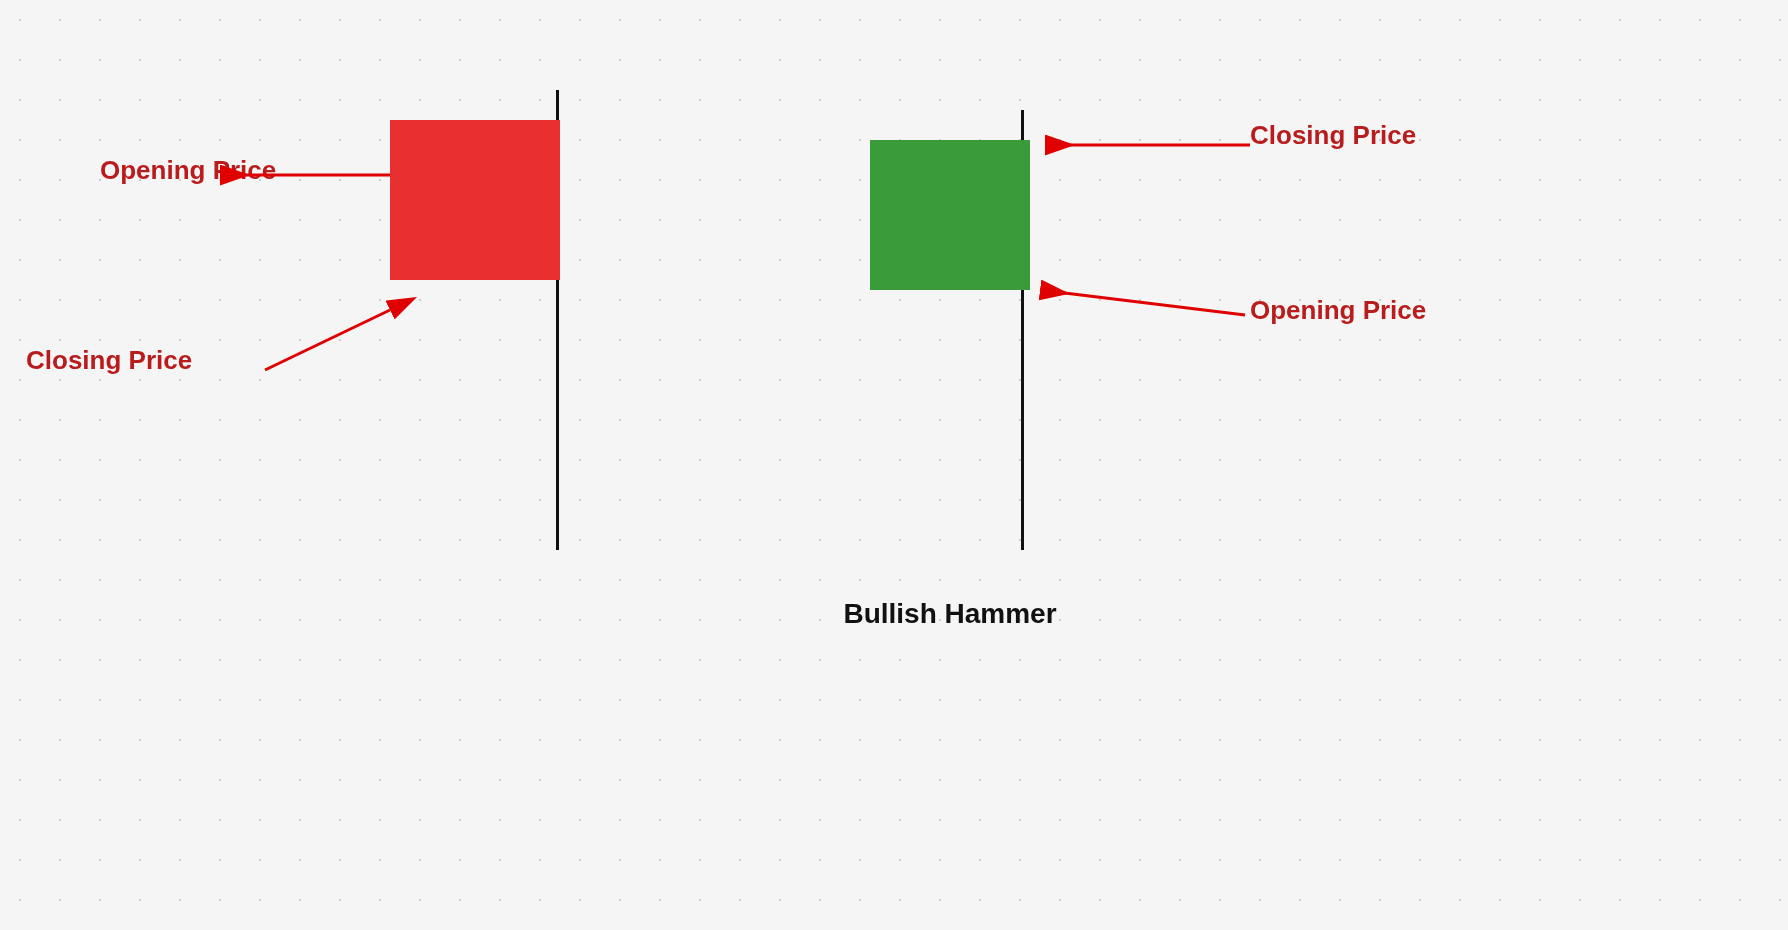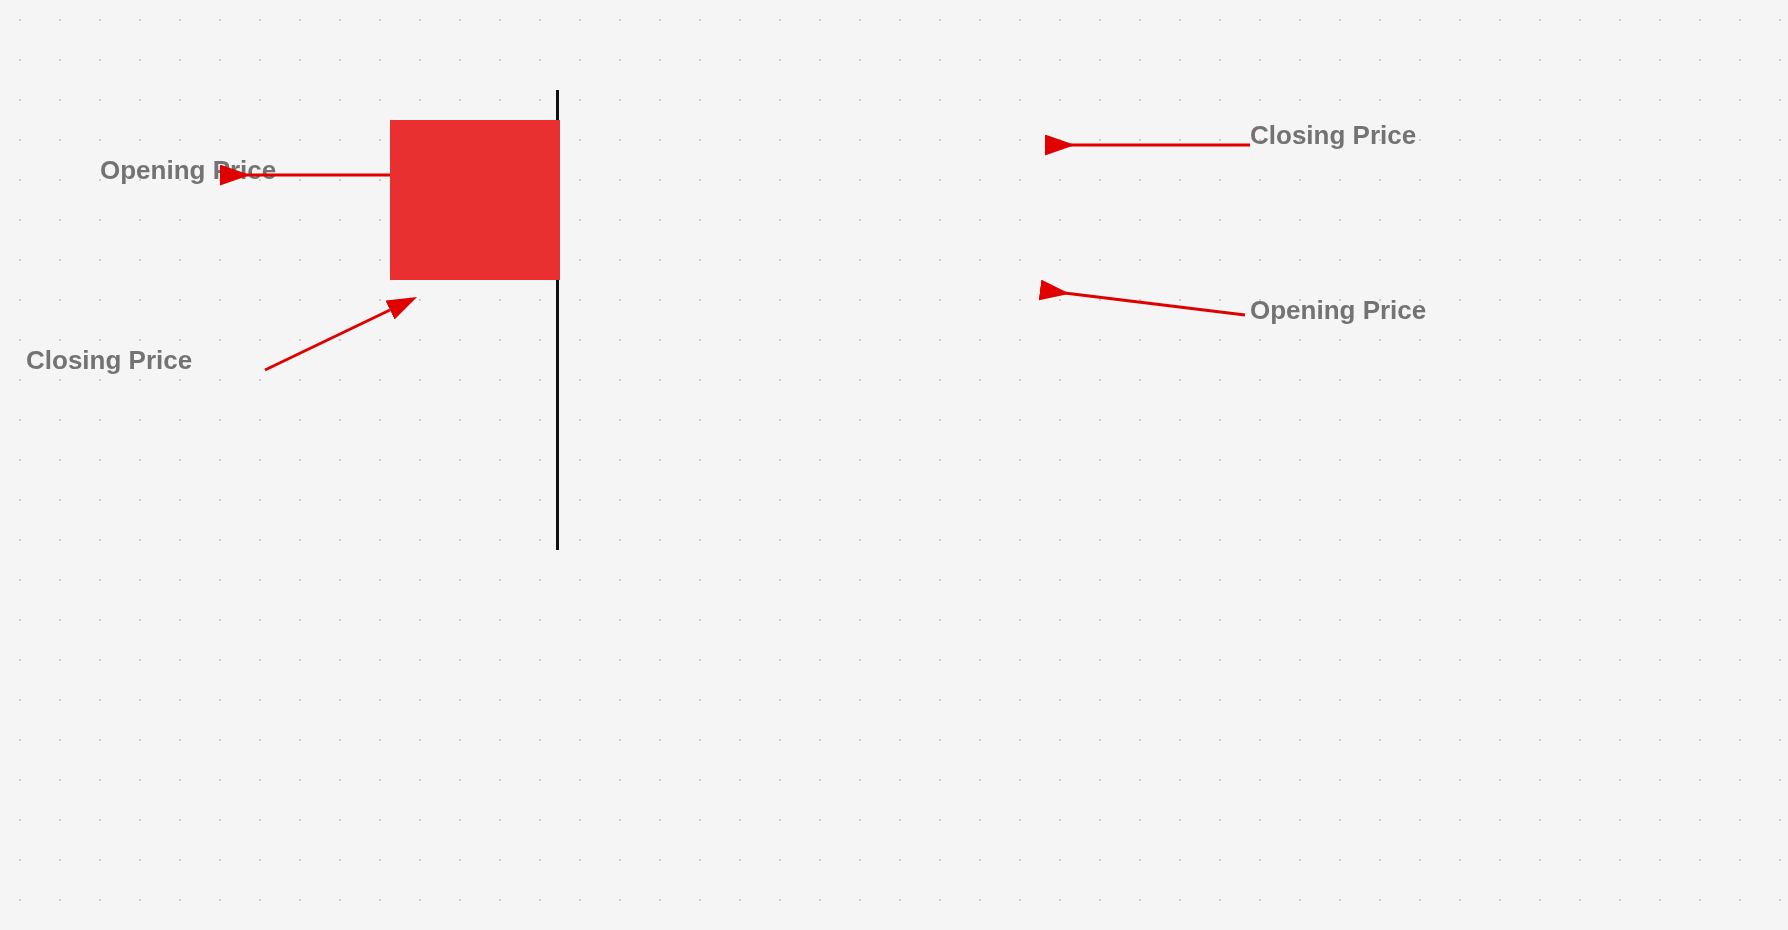--- a/index.html
+++ b/index.html
@@ -122,21 +122,21 @@
       top: 0; left: 0;
       width: 1788px;
       height: 930px;
       pointer-events: none;
     }
 
     .price-label {
       position: absolute;
       font-size: 26px;
       font-weight: bold;
-      color: #737373;
+      color: #b91c1c;
       white-space: nowrap;
     }
 
     
     .bearish-opening-label {
       top: 155px;
       left: 100px;
     }
 
     
@@ -161,20 +161,26 @@
 <body>
 
 <div class="diagram-container">
 
   <div class="bearish-candle-wrapper">
     <div class="bearish-upper-wick"></div>
     <div class="bearish-body"></div>
     <div class="bearish-lower-wick"></div>
   </div>
 
+  <div class="bullish-candle-wrapper">
+    <div class="bullish-upper-wick"></div>
+    <div class="bullish-body"></div>
+    <div class="bullish-lower-wick"></div>
+    <div class="bullish-label">Bullish Hammer</div>
+  </div>
 
   <div class="price-label bearish-opening-label">Opening Price</div>
   <div class="price-label bearish-closing-label">Closing Price</div>
   <div class="price-label bullish-closing-label">Closing Price</div>
   <div class="price-label bullish-opening-label">Opening Price</div>
 
   <svg class="annotations" xmlns="http://www.w3.org/2000/svg">
     <defs>
       <marker id="arrowhead-left" markerWidth="10" markerHeight="7" refX="10" refY="3.5" orient="auto">
         <polygon points="10 0, 0 3.5, 10 7" fill="#e00000"></polygon>

